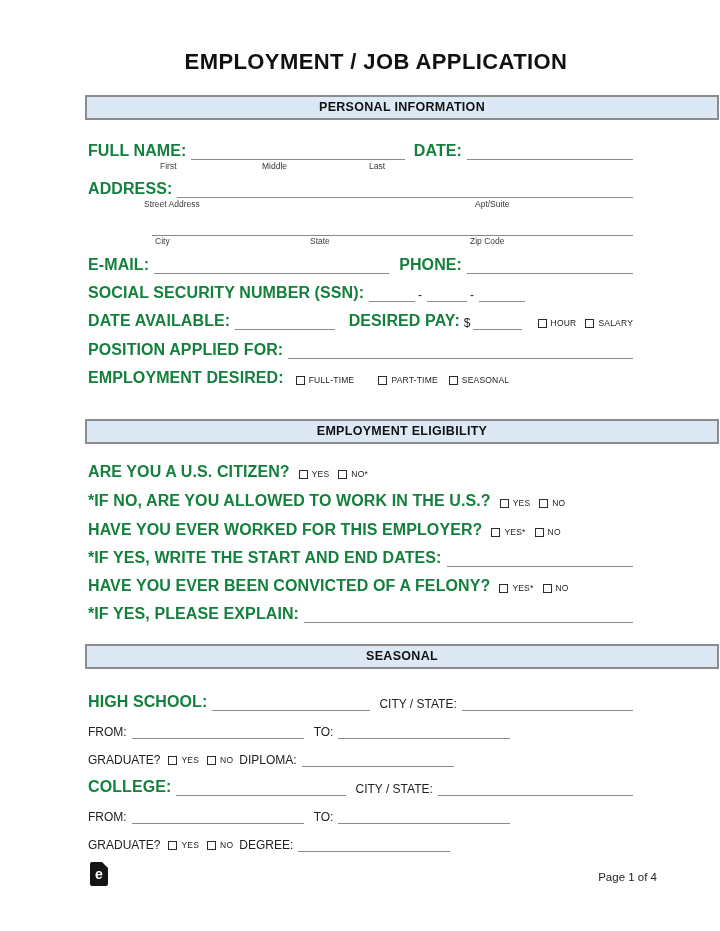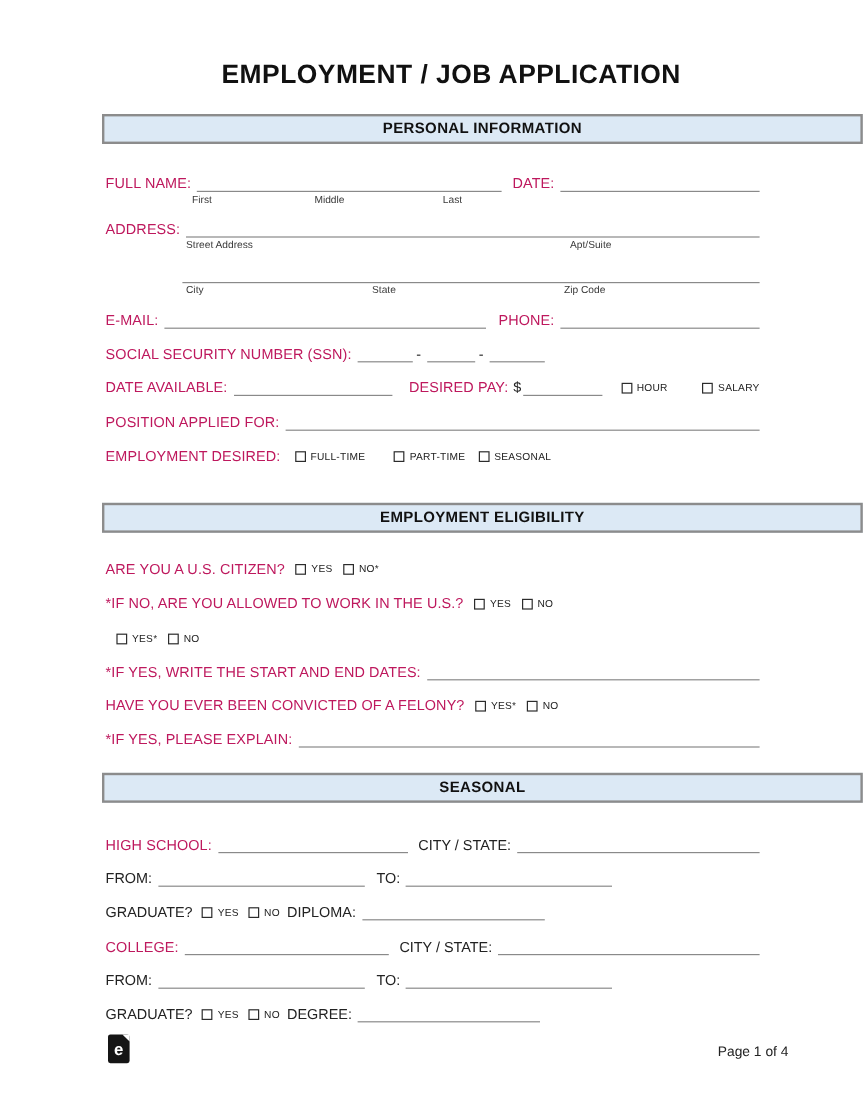--- a/index.html
+++ b/index.html
@@ -13,21 +13,21 @@
   .page{position:relative;width:720px;height:931px;background:#ffffff;overflow:hidden;}
 
   .title{position:absolute;top:49px;left:0;width:720px;text-align:center;
          font-size:22px;font-weight:700;letter-spacing:.4px;color:#111;padding-left:32px;}
 
   .bar{position:absolute;left:85px;width:634px;height:25px;background:var(--accent-bg);
        border:2px solid var(--accent-border);text-align:center;line-height:21px;
        font-size:12.5px;font-weight:700;color:#111;letter-spacing:.3px;}
 
   .row{position:absolute;left:88px;right:87px;height:17px;display:flex;align-items:flex-end;white-space:nowrap;}
-  .lb{font-size:12px;font-weight:400;color:#be185d;letter-spacing:.1px;}
+  .lb{font-size:16px;font-weight:700;color:#15803d;letter-spacing:.1px;}
   .lr{font-size:12px;font-weight:400;color:#222;}
   .line{border-bottom:1px solid var(--rule);height:12px;margin-left:5px;}
   .grow{flex:1 1 auto;}
   .sub{position:absolute;font-size:8.5px;color:#3a3a3a;}
   .subrow{position:absolute;left:88px;right:87px;height:11px;}
 
   .cb{display:inline-flex;align-items:center;margin-bottom:2px;}
   .box{width:9px;height:9px;border:1.5px solid #2c2c2c;background:#fff;display:inline-block;flex:0 0 auto;}
   .cblab{font-size:8.5px;color:#222;margin-left:4px;letter-spacing:.2px;}
 
@@ -59,21 +59,21 @@
     <span class="sub" style="left:72px">First</span>
     <span class="sub" style="left:174px">Middle</span>
     <span class="sub" style="left:281px">Last</span>
   </div>
 
   <div class="row" style="top:181px">
     <span class="lb">ADDRESS:</span>
     <span class="line grow"></span>
   </div>
   <div class="subrow" style="top:199px">
-    <span class="sub" style="left:67px">Street Address</span>
+    <span class="sub" style="left:56px">Street Address</span>
     <span class="sub" style="left:387px">Apt/Suite</span>
   </div>
 
   <div class="row" style="top:219px;left:152px">
     <span class="line grow" style="margin-left:0"></span>
   </div>
   <div class="subrow" style="top:236px">
     <span class="sub" style="left:67px">City</span>
     <span class="sub" style="left:222px">State</span>
     <span class="sub" style="left:382px">Zip Code</span>
@@ -98,21 +98,21 @@
   <div class="row" style="top:313px">
     <span class="lb">DATE AVAILABLE:</span>
     <span class="line" style="width:150px"></span>
     <span class="lb" style="margin-left:14px">DESIRED PAY:</span>
     <span class="lr" style="margin-left:4px">$</span>
     <span class="line" style="width:74px;margin-left:2px"></span>
     <span class="cb" style="margin-left:16px">
       <span class="box"></span>
       <span class="cblab">HOUR</span>
     </span>
-    <span class="cb" style="margin-left:29px">
+    <span class="cb" style="margin-left:9px">
       <span class="box"></span>
       <span class="cblab">SALARY</span>
     </span>
   </div>
 
   <div class="row" style="top:342px">
     <span class="lb">POSITION APPLIED FOR:</span>
     <span class="line grow"></span>
   </div>
 
@@ -152,20 +152,21 @@
       <span class="box"></span>
       <span class="cblab">YES</span>
     </span>
     <span class="cb" style="margin-left:9px">
       <span class="box"></span>
       <span class="cblab">NO</span>
     </span>
   </div>
 
   <div class="row" style="top:522px">
+    <span class="lb">HAVE YOU EVER WORKED FOR THIS EMPLOYER?</span>
     <span class="cb" style="margin-left:9px">
       <span class="box"></span>
       <span class="cblab">YES*</span>
     </span>
     <span class="cb" style="margin-left:9px">
       <span class="box"></span>
       <span class="cblab">NO</span>
     </span>
   </div>
 

